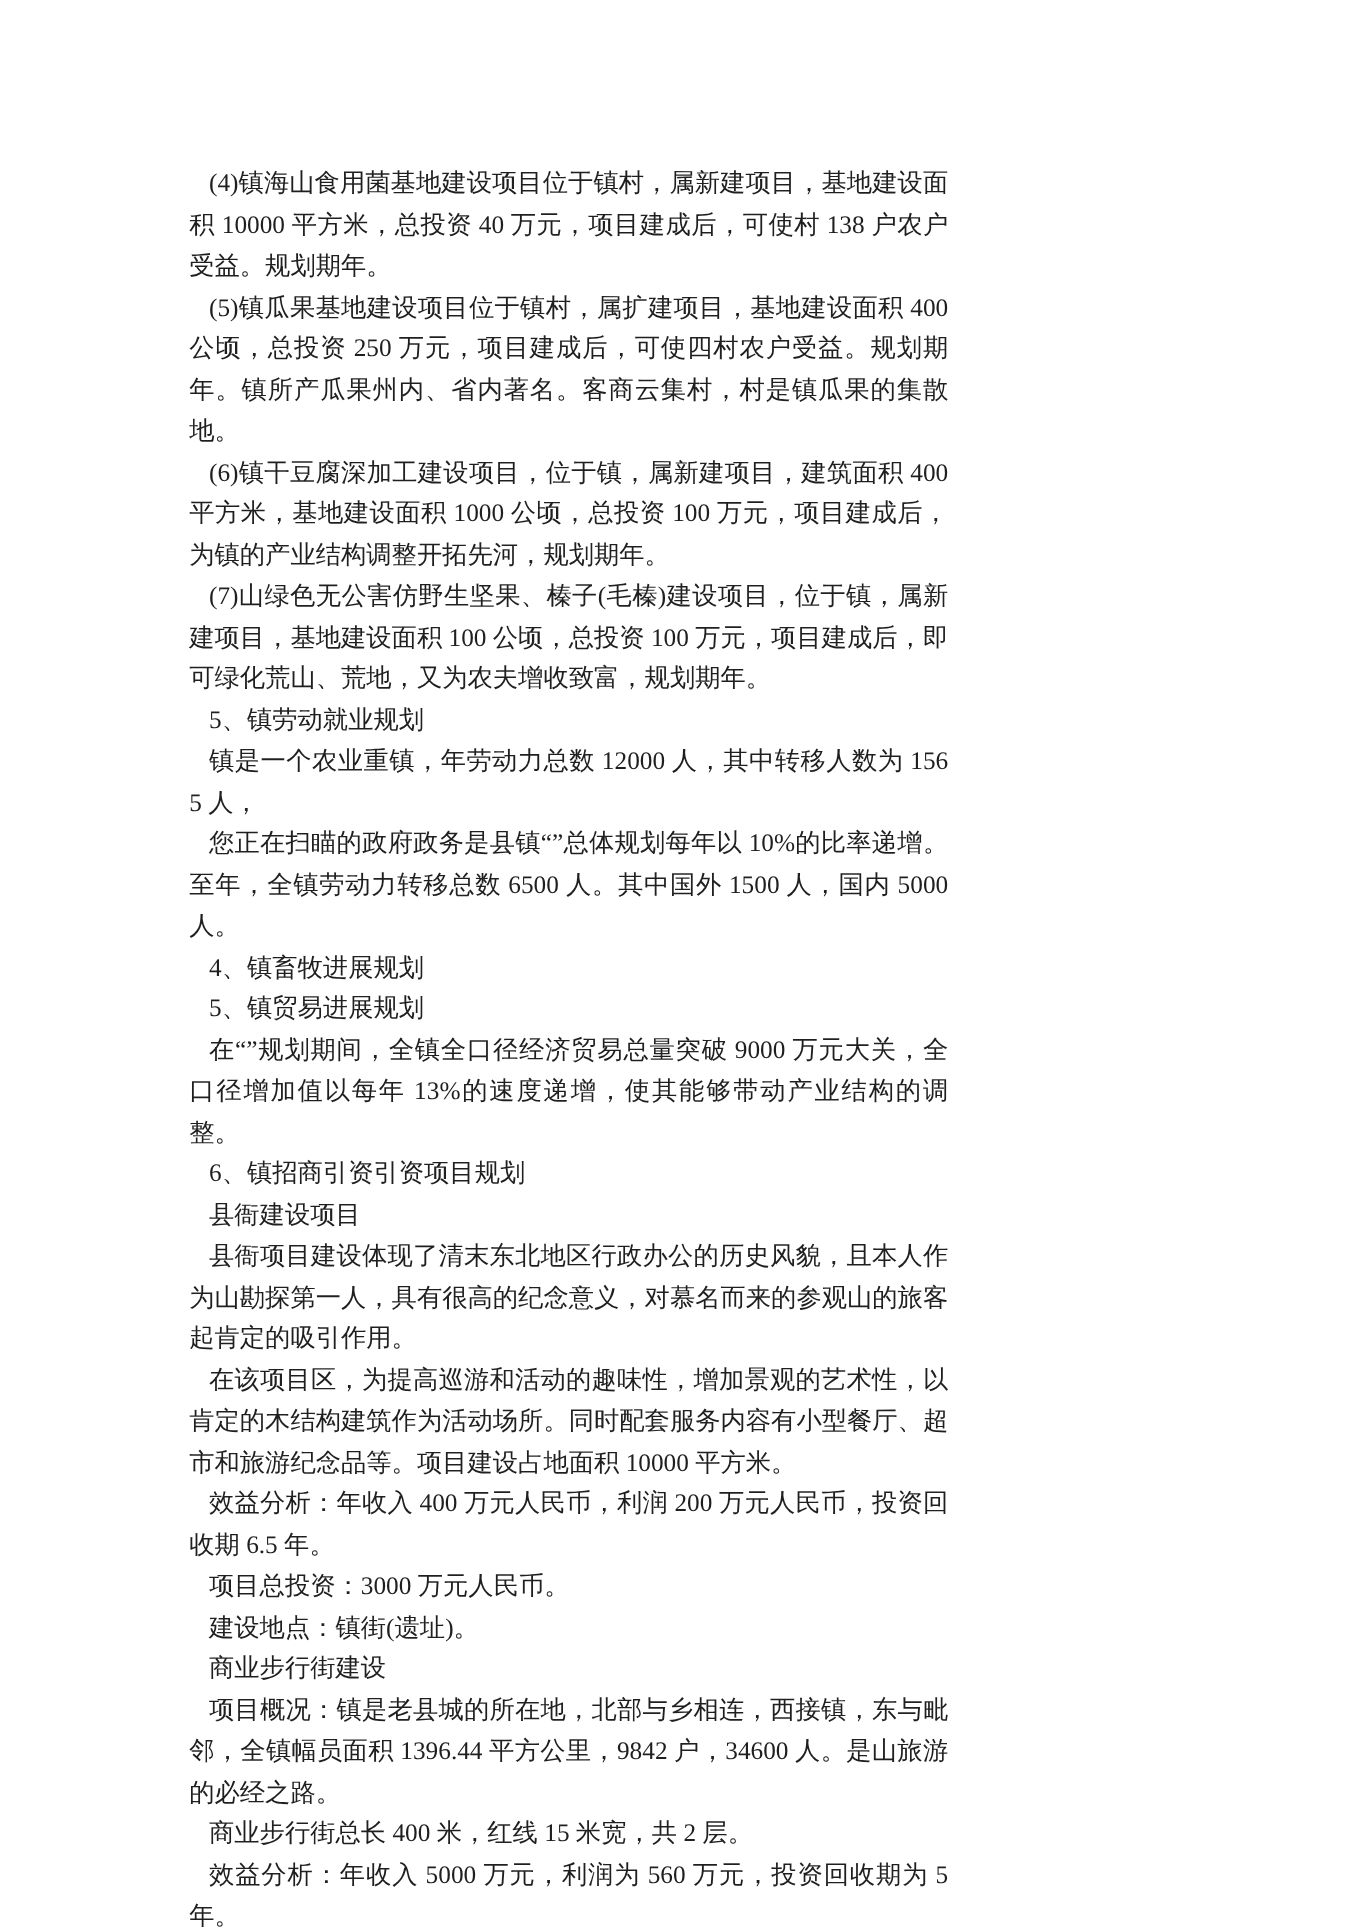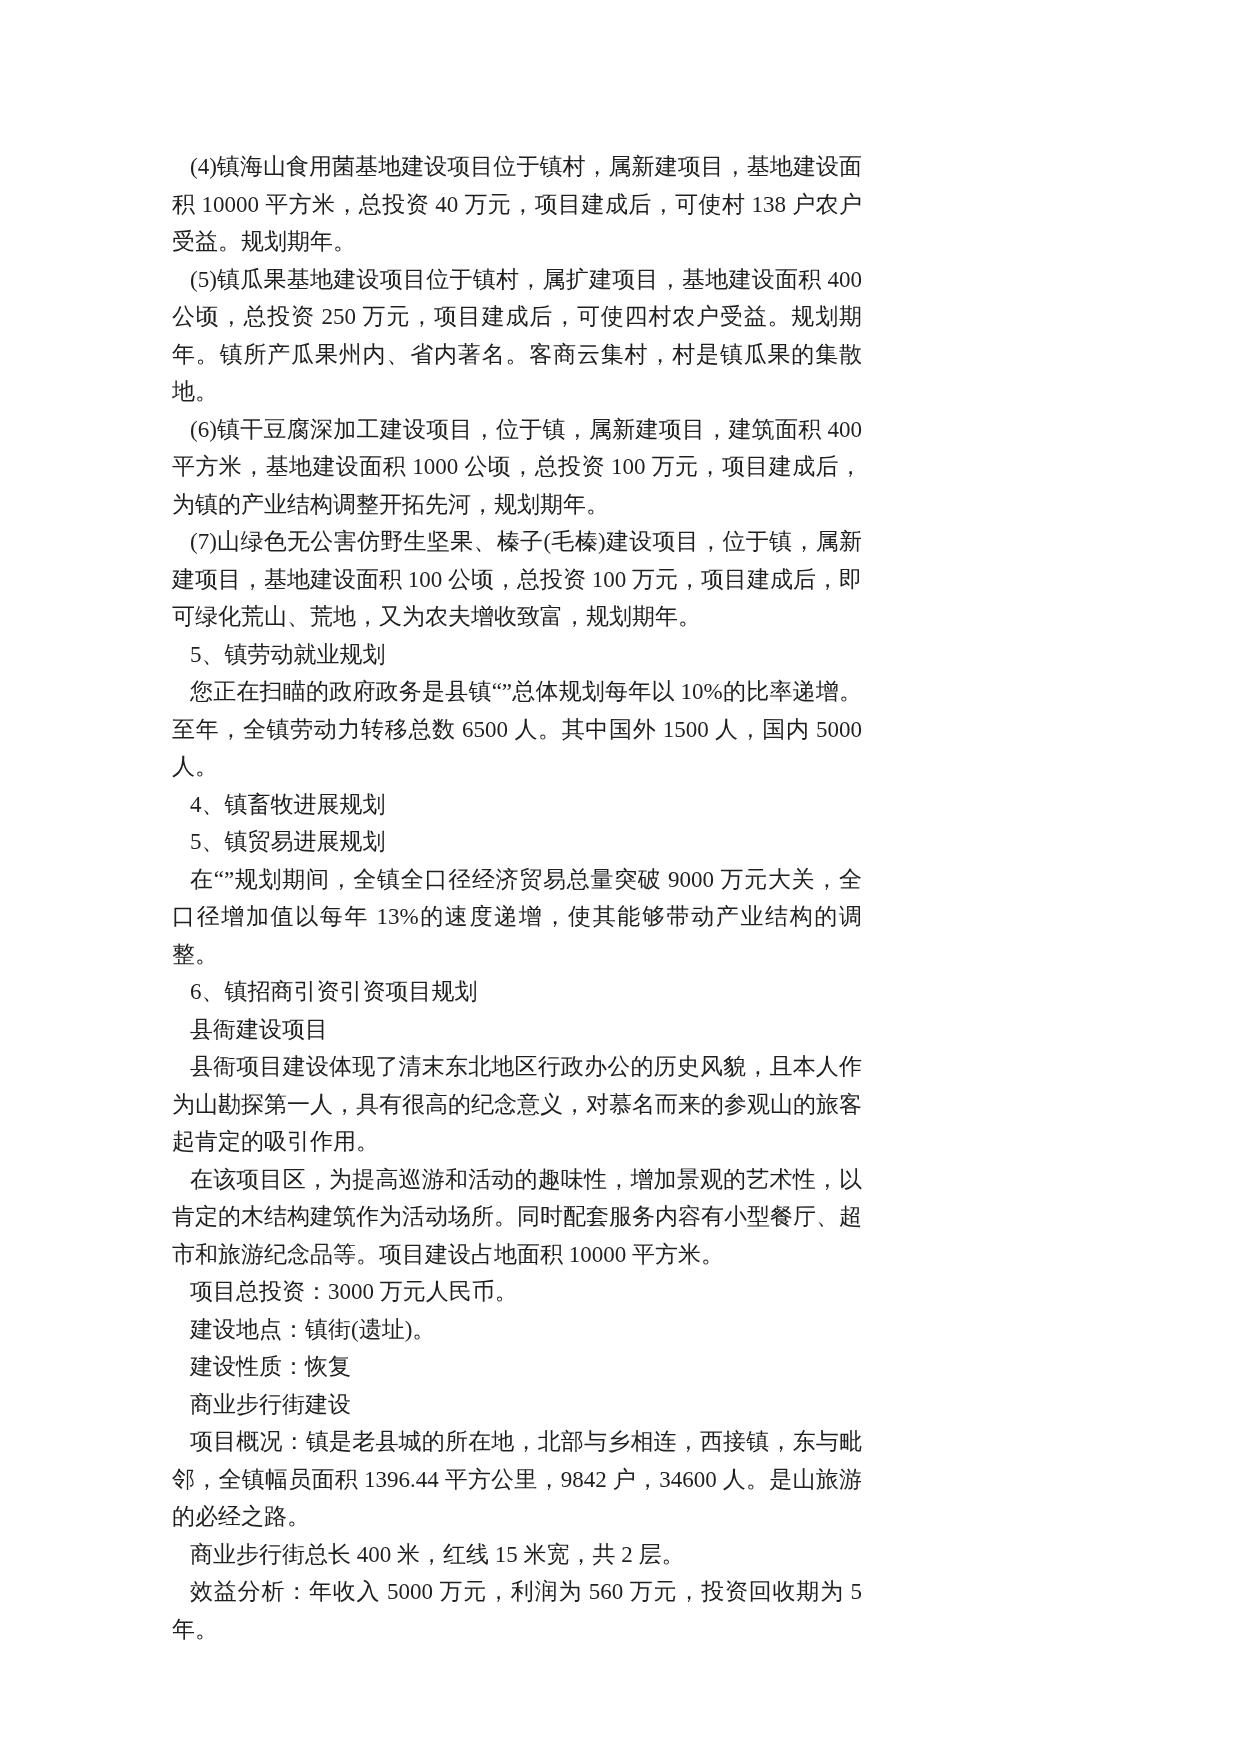--- a/index.html
+++ b/index.html
@@ -33,28 +33,29 @@
 </style>
 </head>
 <body>
 
 <div class="page">
   <p class="para">(4)镇海山食用菌基地建设项目位于镇村，属新建项目，基地建设面积 10000 平方米，总投资 40 万元，项目建成后，可使村 138 户农户受益。规划期年。</p>
   <p class="para">(5)镇瓜果基地建设项目位于镇村，属扩建项目，基地建设面积 400 公顷，总投资 250 万元，项目建成后，可使四村农户受益。规划期年。镇所产瓜果州内、省内著名。客商云集村，村是镇瓜果的集散地。</p>
   <p class="para">(6)镇干豆腐深加工建设项目，位于镇，属新建项目，建筑面积 400 平方米，基地建设面积 1000 公顷，总投资 100 万元，项目建成后，为镇的产业结构调整开拓先河，规划期年。</p>
   <p class="para">(7)山绿色无公害仿野生坚果、榛子(毛榛)建设项目，位于镇，属新建项目，基地建设面积 100 公顷，总投资 100 万元，项目建成后，即可绿化荒山、荒地，又为农夫增收致富，规划期年。</p>
   <p class="para">5、镇劳动就业规划</p>
+  <p class="para">镇是一个农业重镇，年劳动力总数 12000 人，其中转移人数为 1565 人，</p>
   <p class="para">您正在扫瞄的政府政务是县镇“”总体规划每年以 10%的比率递增。至年，全镇劳动力转移总数 6500 人。其中国外 1500 人，国内 5000 人。</p>
   <p class="para">4、镇畜牧进展规划</p>
   <p class="para">5、镇贸易进展规划</p>
   <p class="para">在“”规划期间，全镇全口径经济贸易总量突破 9000 万元大关，全口径增加值以每年 13%的速度递增，使其能够带动产业结构的调整。</p>
   <p class="para">6、镇招商引资引资项目规划</p>
   <p class="para">县衙建设项目</p>
   <p class="para">县衙项目建设体现了清末东北地区行政办公的历史风貌，且本人作为山勘探第一人，具有很高的纪念意义，对慕名而来的参观山的旅客起肯定的吸引作用。</p>
   <p class="para">在该项目区，为提高巡游和活动的趣味性，增加景观的艺术性，以肯定的木结构建筑作为活动场所。同时配套服务内容有小型餐厅、超市和旅游纪念品等。项目建设占地面积 10000 平方米。</p>
+  <p class="para">效益分析：年收入 400 万元人民币，利润 200 万元人民币，投资回收期 6.5 年。</p>
   <p class="para">项目总投资：3000 万元人民币。</p>
   <p class="para">建设地点：镇街(遗址)。</p>
-  <p class="para">建设性质：恢复</p>
   <p class="para">商业步行街建设</p>
   <p class="para">项目概况：镇是老县城的所在地，北部与乡相连，西接镇，东与毗邻，全镇幅员面积 1396.44 平方公里，9842 户，34600 人。是山旅游的必经之路。</p>
   <p class="para">商业步行街总长 400 米，红线 15 米宽，共 2 层。</p>
   <p class="para">效益分析：年收入 5000 万元，利润为 560 万元，投资回收期为 5 年。</p>
 </div>
 
 </body></html>

